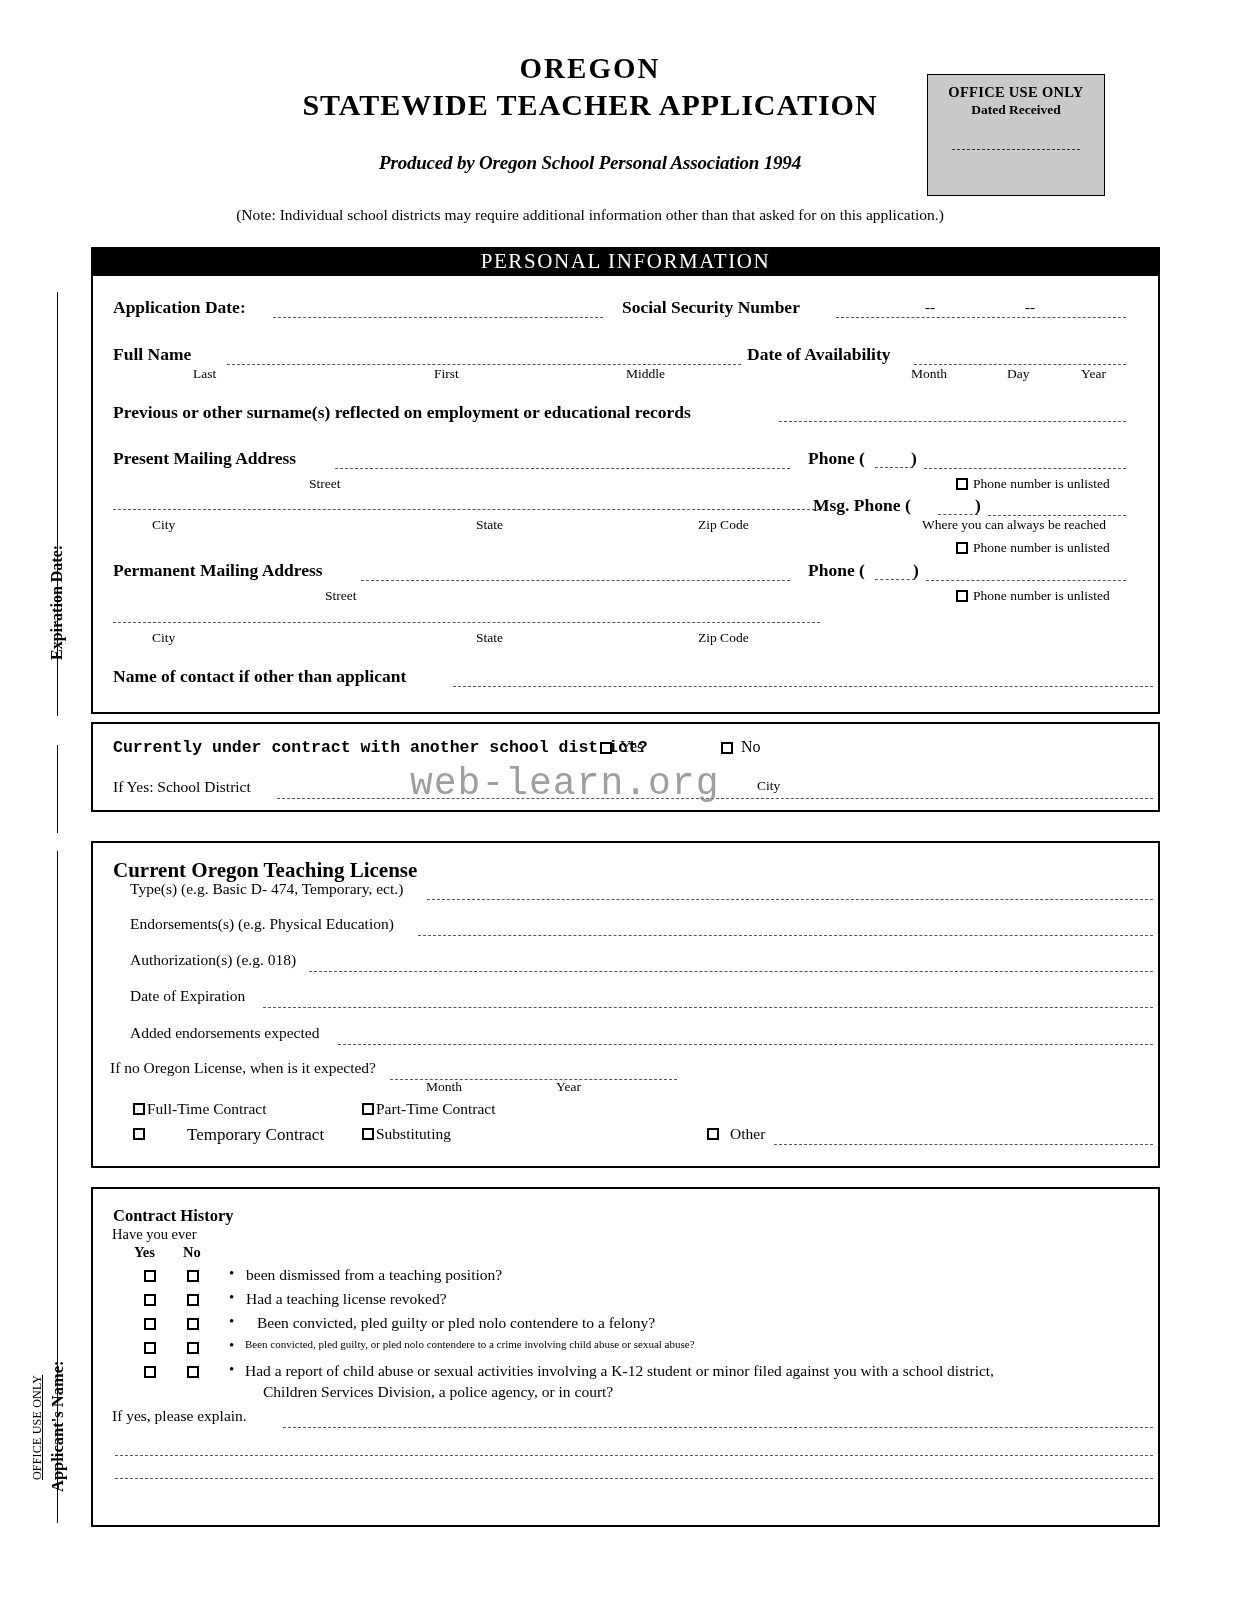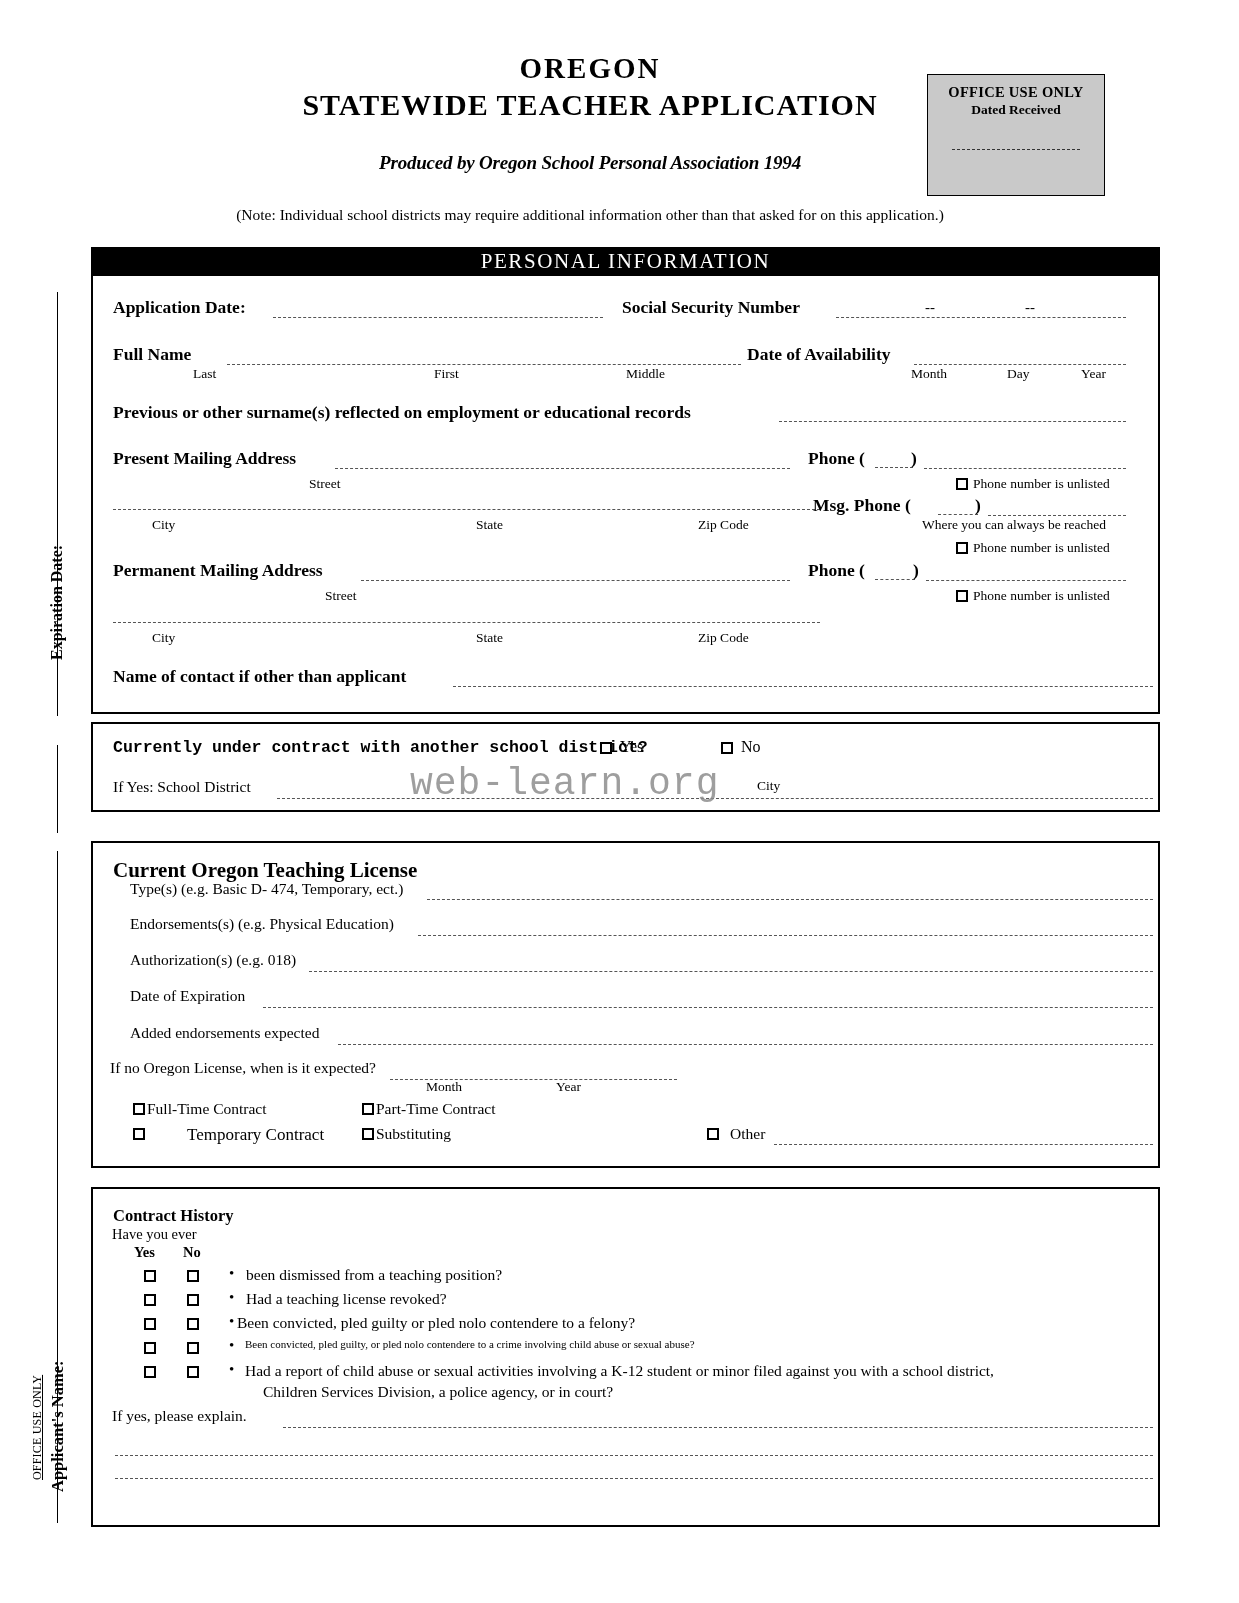--- a/index.html
+++ b/index.html
@@ -235,21 +235,21 @@
   <div class="lbl" style="left:246px;top:1266px;font-size:15.5px;">been dismissed from a teaching position?</div>
 
   <div class="cbx" style="left:144px;top:1294px;"></div>
   <div class="cbx" style="left:187px;top:1294px;"></div>
   <div class="bullet" style="left:229px;top:1289px;">•</div>
   <div class="lbl" style="left:246px;top:1290px;font-size:15.5px;">Had a teaching license revoked?</div>
 
   <div class="cbx" style="left:144px;top:1318px;"></div>
   <div class="cbx" style="left:187px;top:1318px;"></div>
   <div class="bullet" style="left:229px;top:1313px;">•</div>
-  <div class="lbl" style="left:237px;top:1314px;font-size:15.5px;text-align:center;">Been convicted, pled guilty or pled nolo contendere to a felony?</div>
+  <div class="lbl" style="left:257px;top:1314px;font-size:15.5px;text-align:center;">Been convicted, pled guilty or pled nolo contendere to a felony?</div>
 
   <div class="cbx" style="left:144px;top:1342px;"></div>
   <div class="cbx" style="left:187px;top:1342px;"></div>
   <div class="bullet" style="left:229px;top:1337px;">•</div>
   <div class="lbl" style="left:245px;top:1338px;font-size:11px;">Been convicted, pled guilty, or pled nolo contendere to a crime involving child abuse or sexual abuse?</div>
 
   <div class="cbx" style="left:144px;top:1366px;"></div>
   <div class="cbx" style="left:187px;top:1366px;"></div>
   <div class="bullet" style="left:229px;top:1361px;">•</div>
   <div class="lbl" style="left:245px;top:1362px;font-size:15.5px;">Had a report of child abuse or sexual activities involving a K-12 student or minor filed against you with a school district,</div>

